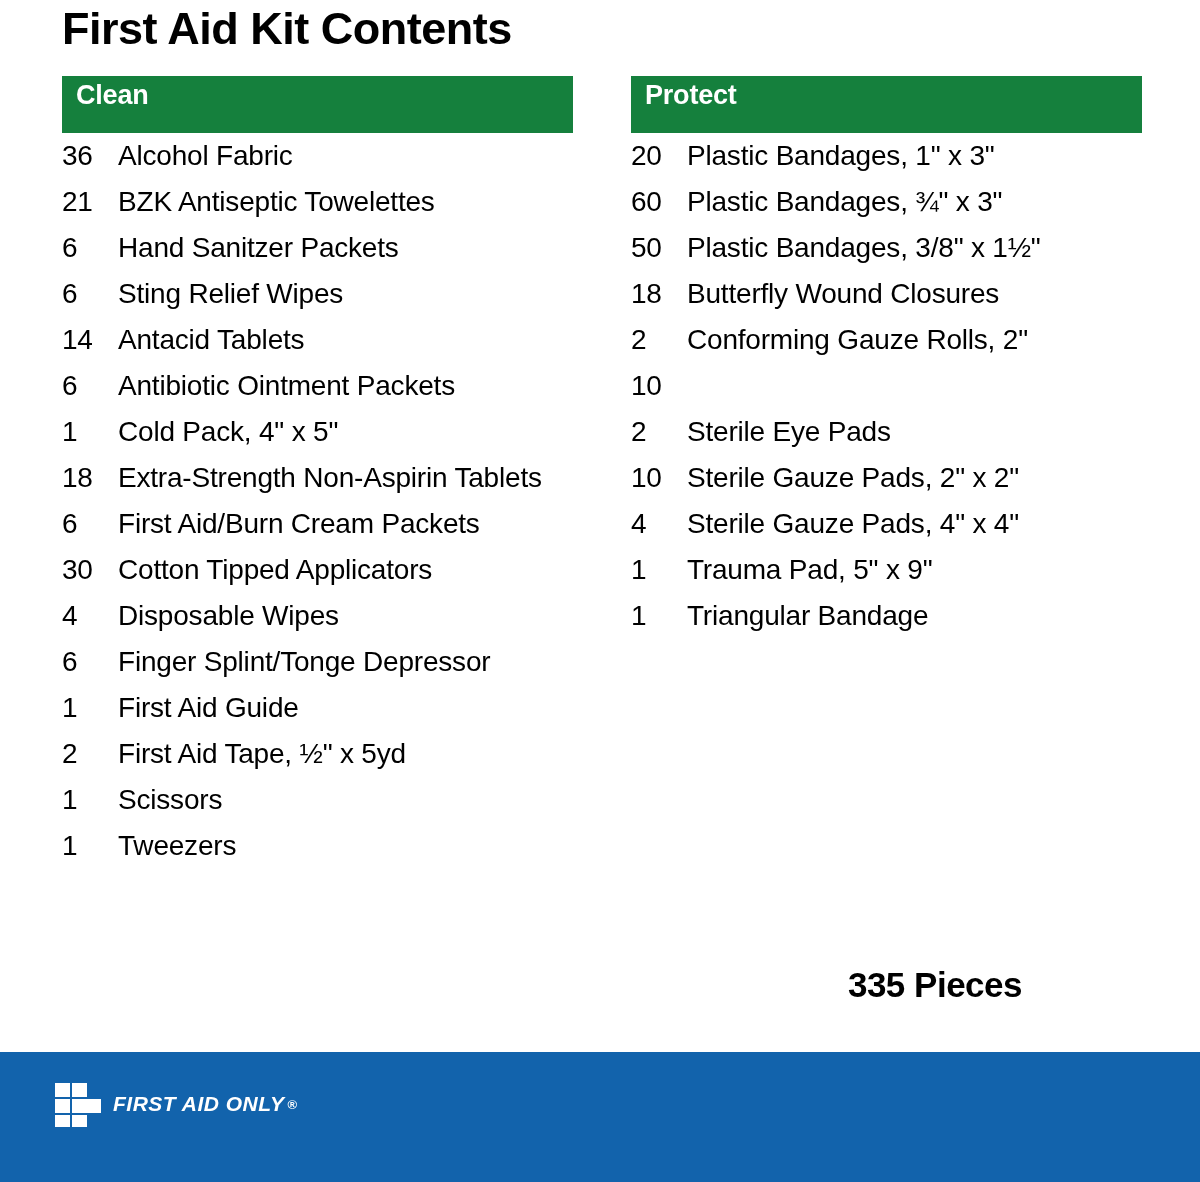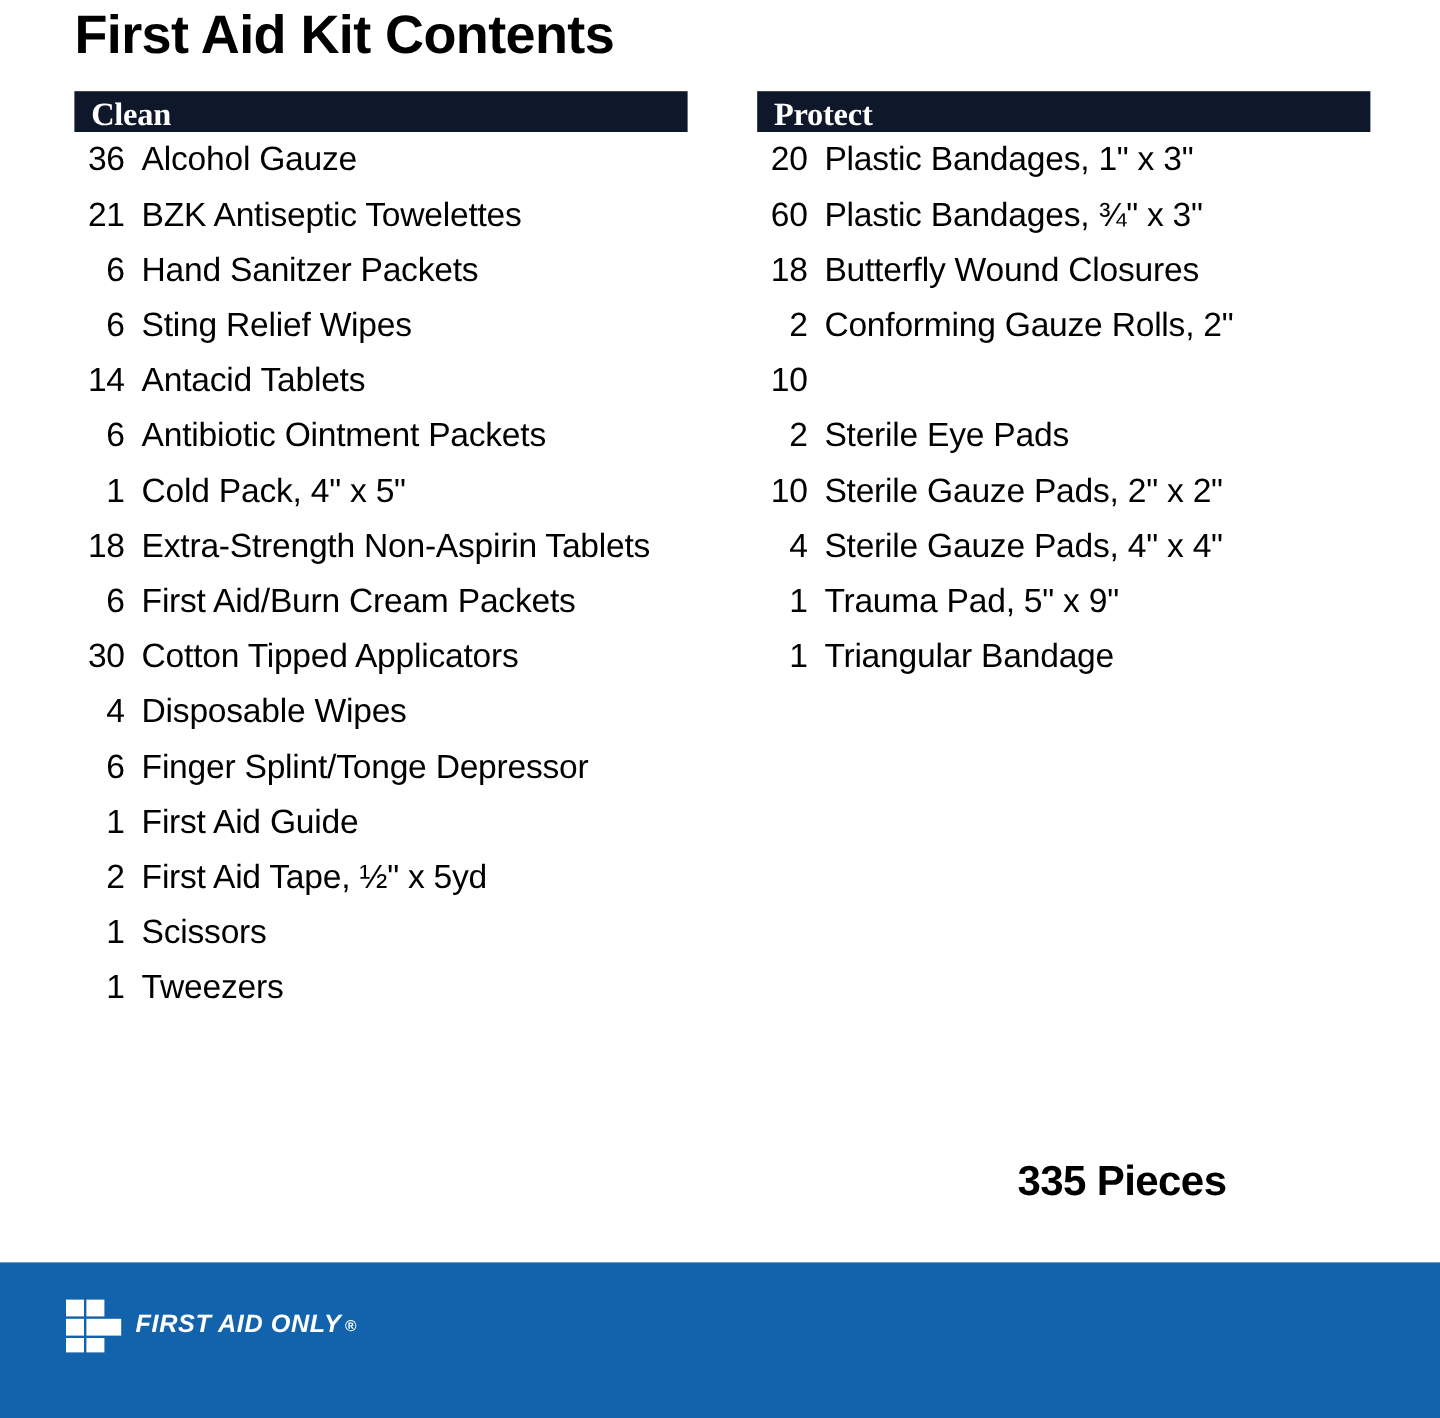--- a/index.html
+++ b/index.html
@@ -38,50 +38,49 @@
     display: flex;
     gap: 58px;
   }
   .col {
     width: 511px;
   }
   .col-right {
     width: 511px;
   }
   .section-header {
-    background: #0f172a;
+    background: #15803d;
     color: #ffffff;
     font-size: 27px;
     font-weight: bold;
-    padding: 5px 0 1px 14px;
+    padding: 5px 0 24px 14px;
     line-height: 1.05;
     letter-spacing: -0.2px;
     box-sizing: border-box;
-    font-family: Liberation Serif, serif;
   }
   .section-header.wide {
     width: 511px;
   }
   .items {
     margin: 0;
     padding: 0;
     list-style: none;
   }
   .item {
     display: flex;
     align-items: baseline;
     font-size: 28px;
     line-height: 1.0;
     padding: 9px 0 9px 0;
     letter-spacing: -0.2px;
   }
   .qty {
     width: 56px;
     min-width: 56px;
-    text-align: right;
+    text-align: left;
     padding-right: 14px;
     box-sizing: border-box;
   }
   .label {
     flex: 1;
   }
   .pieces {
     position: absolute;
     right: 58px;
     top: 965px;
@@ -142,21 +141,21 @@
 <div class="page">
 
   <div class="title">First Aid Kit Contents</div>
 
   <div class="columns">
     <div class="col" id="left-column">
         <div class="section-header wide">Clean</div>
         <ul class="items">
           <li class="item">
             <span class="qty">36</span>
-            <span class="label">Alcohol Gauze</span>
+            <span class="label">Alcohol Fabric</span>
           </li>
           <li class="item">
             <span class="qty">21</span>
             <span class="label">BZK Antiseptic Towelettes</span>
           </li>
           <li class="item">
             <span class="qty">6</span>
             <span class="label">Hand Sanitzer Packets</span>
           </li>
           <li class="item">
@@ -220,20 +219,24 @@
     <div class="col-right" id="right-column">
         <div class="section-header wide">Protect</div>
         <ul class="items">
           <li class="item">
             <span class="qty">20</span>
             <span class="label">Plastic Bandages, 1" x 3"</span>
           </li>
           <li class="item">
             <span class="qty">60</span>
             <span class="label">Plastic Bandages, ¾" x 3"</span>
+          </li>
+          <li class="item">
+            <span class="qty">50</span>
+            <span class="label">Plastic Bandages, 3/8" x 1½"</span>
           </li>
           <li class="item">
             <span class="qty">18</span>
             <span class="label">Butterfly Wound Closures</span>
           </li>
           <li class="item">
             <span class="qty">2</span>
             <span class="label">Conforming Gauze Rolls, 2"</span>
           </li>
           <li class="item">

